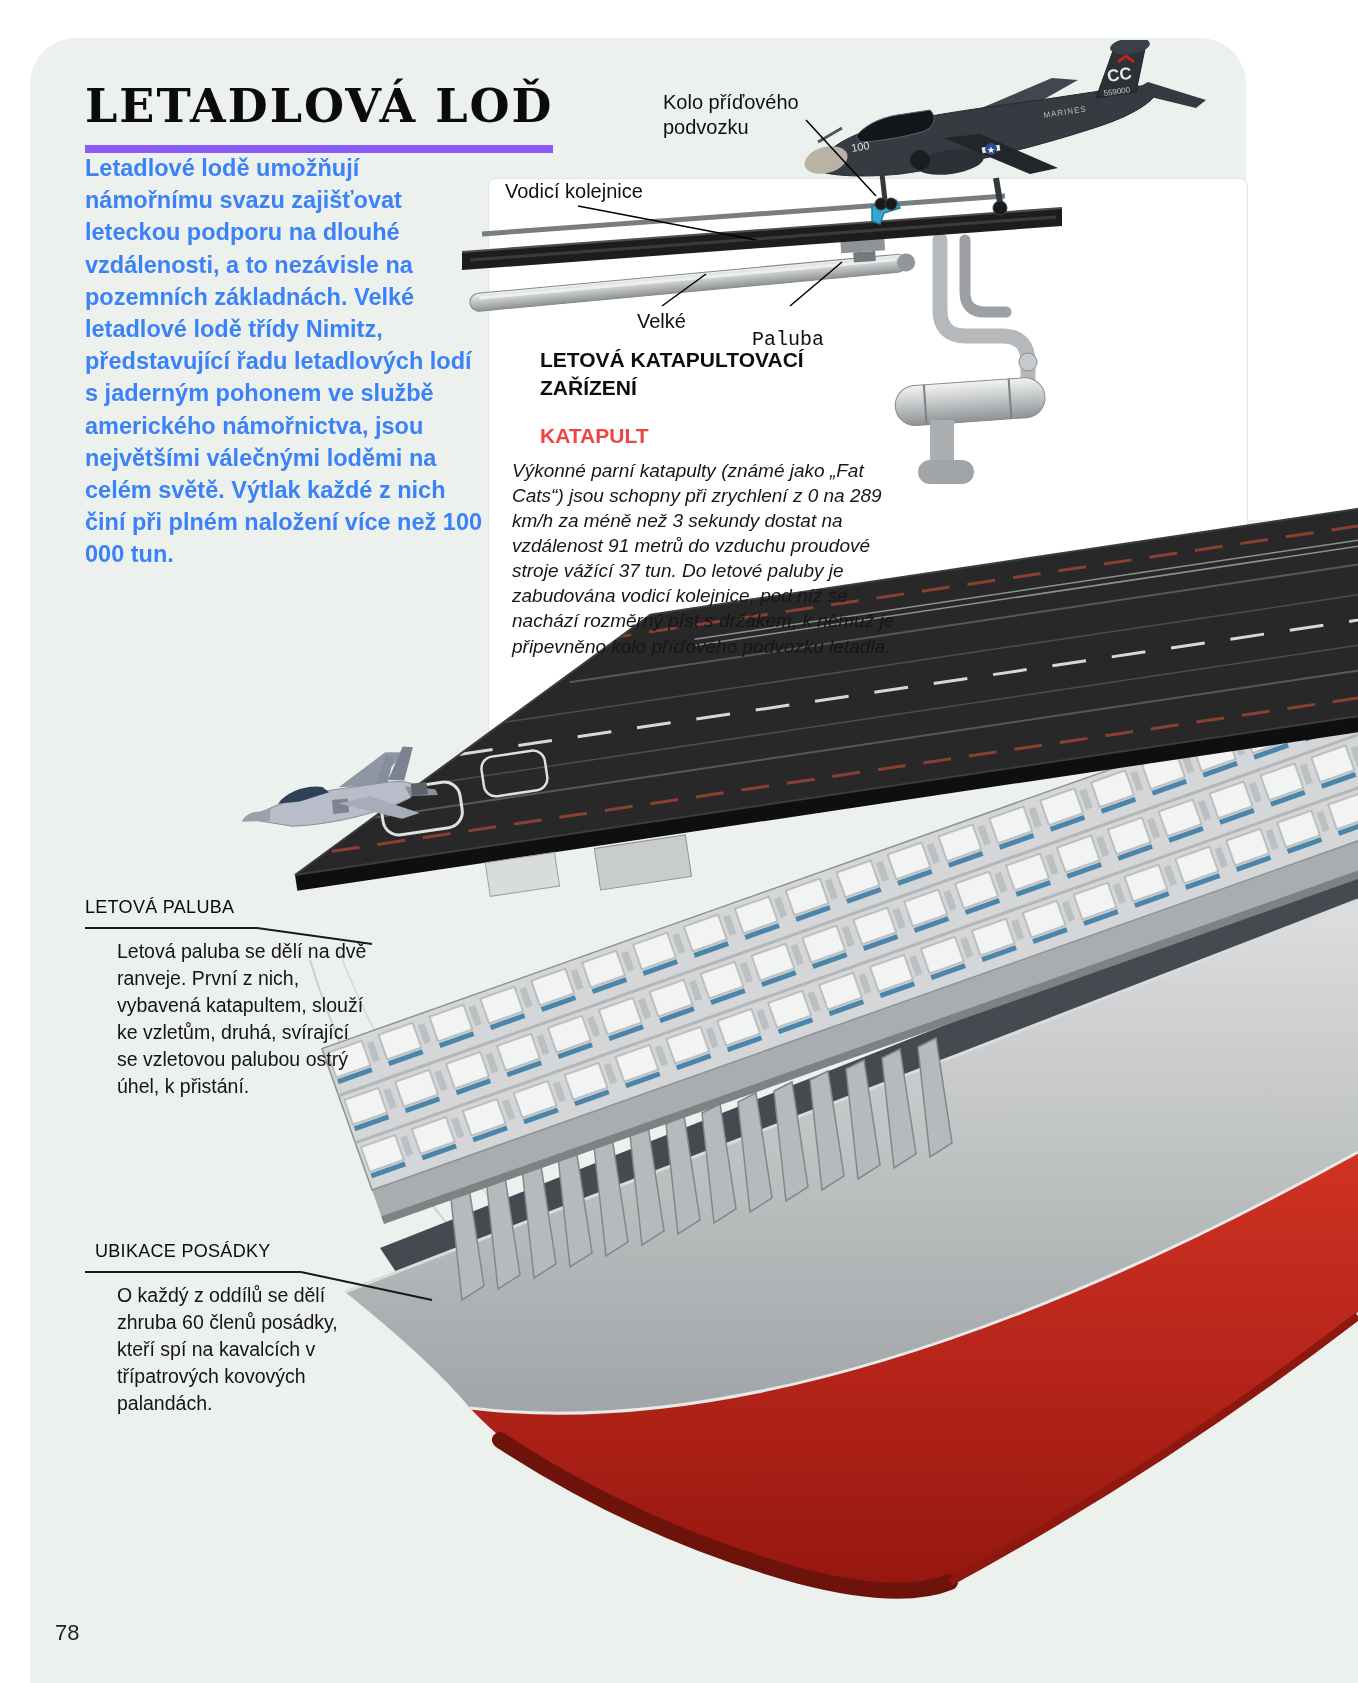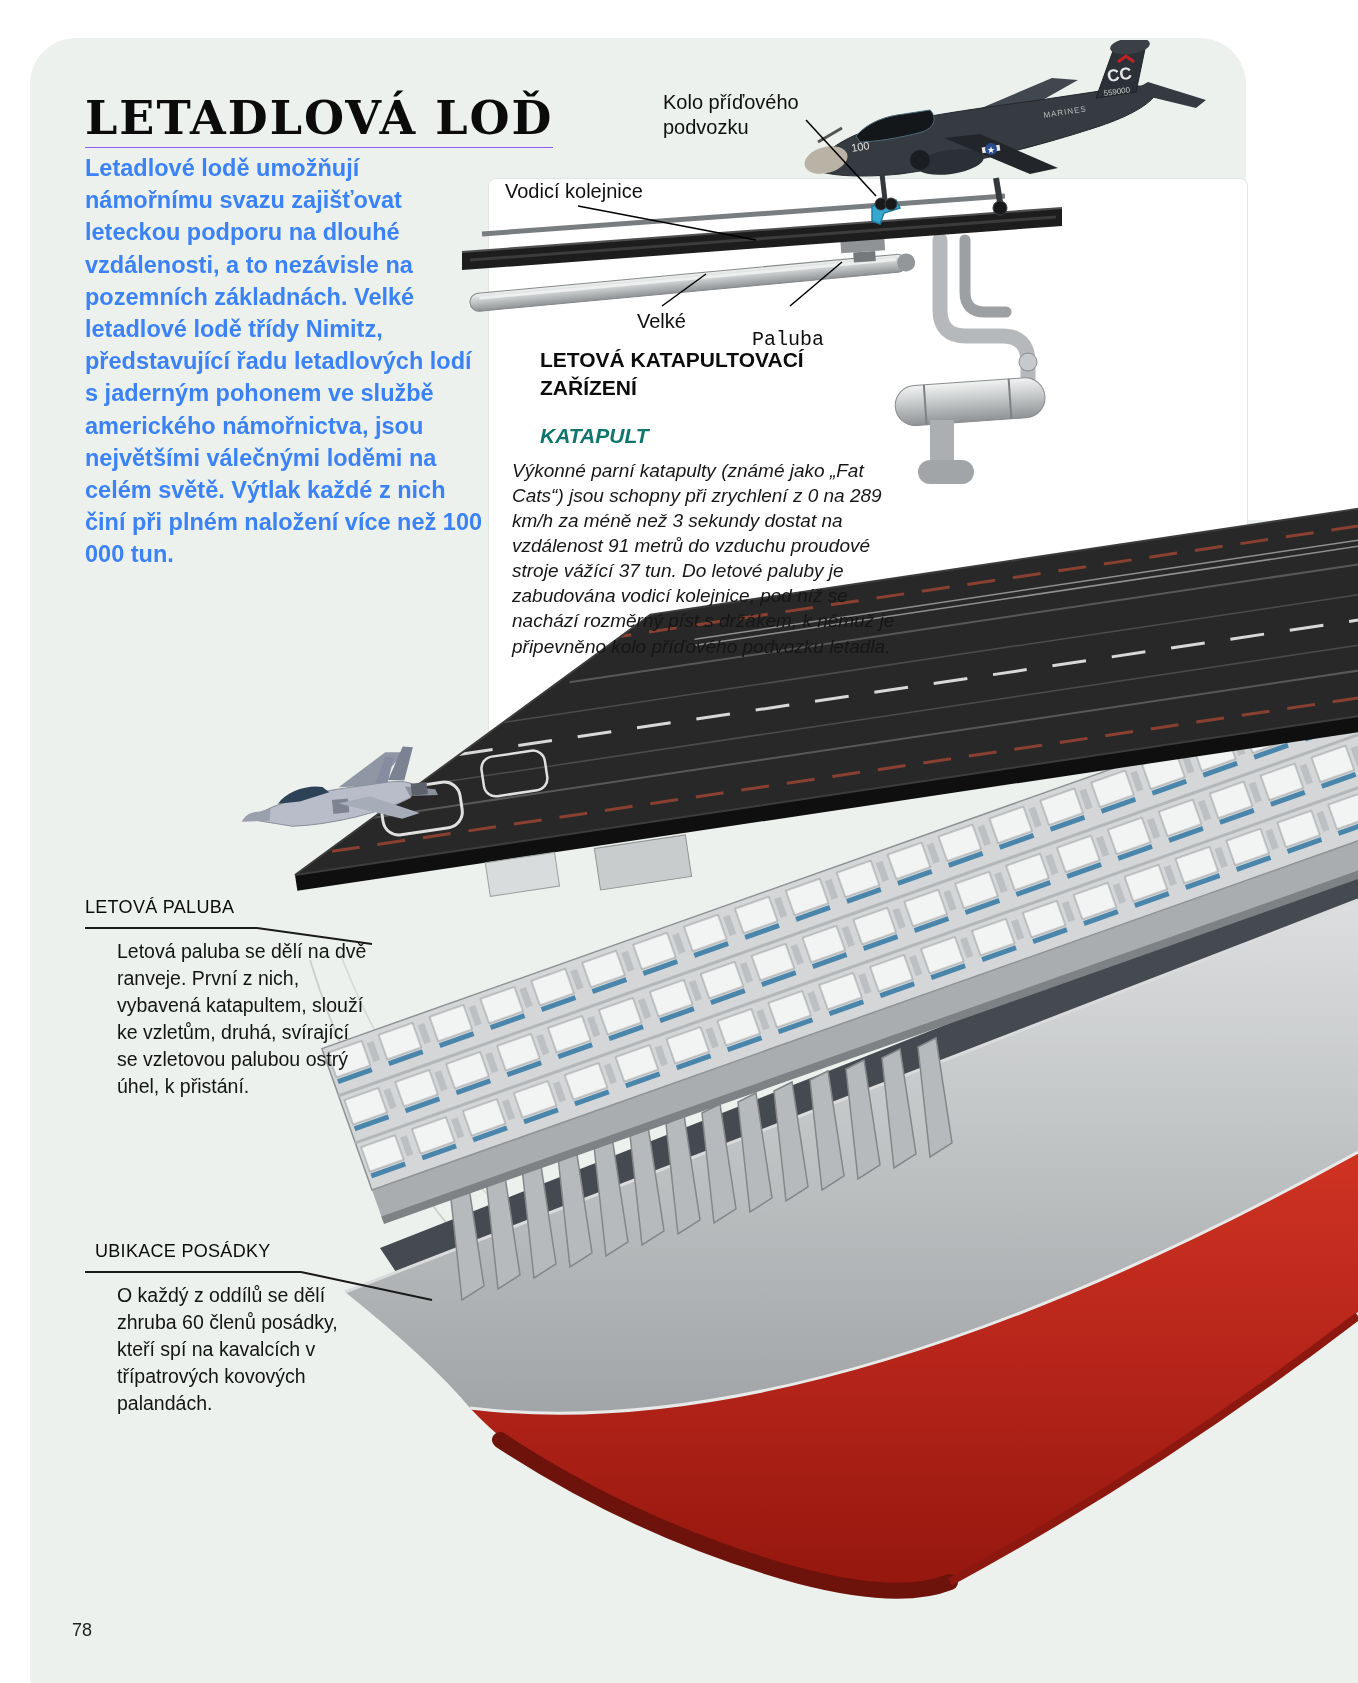--- a/index.html
+++ b/index.html
@@ -17,56 +17,56 @@
   }
   .panel{
     position:absolute;left:488px;top:178px;width:758px;height:566px;
     background:#ffffff;border:1px solid #e0e6e2;border-radius:8px;
   }
   svg{position:absolute;display:block;}
   #main-illustration{left:0;top:500px;}
   #catapult-diagram{left:440px;top:40px;}
 
   .title{
-    position:absolute;left:85px;top:60px;
+    position:absolute;left:85px;top:48px;
     font-family:"DejaVu Serif","Liberation Serif",serif;
     font-weight:bold;font-size:46px;letter-spacing:2px;color:#0b0b0b;
-    border-bottom:1px solid #8b5cf6;padding-bottom:2px;
+    border-bottom:8px solid #8b5cf6;padding-bottom:12px;
   }
   .intro{
     position:absolute;left:85px;top:152px;width:402px;
     font-size:23.5px;font-weight:bold;line-height:1.37;color:#3b82f6;
   }
   .diagram-label{position:absolute;font-size:20px;color:#0f0f0f;}
   #lbl-nosewheel{left:663px;top:90px;width:165px;line-height:1.25;}
   #lbl-rail{left:505px;top:180px;}
   #lbl-pist{left:637px;top:310px;}
   #lbl-paluba{left:752px;top:328px;font-family:Liberation Mono, monospace;}
   .panel-heading{
     position:absolute;left:540px;top:346px;width:300px;
     font-size:21px;font-weight:bold;line-height:1.35;color:#0c0c0c;
   }
   .panel-sub{
     position:absolute;left:540px;top:424px;
-    font-size:21px;font-weight:bold;font-style:italic;color:#0f766e;
+    font-size:21px;font-weight:bold;color:#ef4444;
   }
   .panel-body{
     position:absolute;left:512px;top:458px;width:405px;
     font-size:19px;font-style:italic;line-height:1.32;color:#161616;
   }
   .section-heading{position:absolute;font-size:18px;font-weight:normal;color:#0b0b0b;letter-spacing:.3px;}
   .rule{position:absolute;height:2px;background:#1a1a1a;}
   .section-body{position:absolute;font-size:19.5px;line-height:1.38;color:#141414;margin-left:32px;}
   #sec1-h{left:85px;top:897px;}
   #rule1{left:85px;top:927px;width:172px;}
   #sec1-b{left:85px;top:938px;width:252px;}
   #sec2-h{left:95px;top:1241px;}
   #rule2{left:85px;top:1271px;width:216px;}
   #sec2-b{left:85px;top:1282px;width:262px;}
-  .page-num{position:absolute;left:72px;top:1620px;font-size:18px;color:#222;}
+  .page-num{position:absolute;left:55px;top:1620px;font-size:22px;color:#222;}
 </style>
 </head>
 <body>
 
 <div class="page-bg"></div>
 <div class="page-bg-ext"></div>
 <div class="panel"></div>
 
 <svg id="main-illustration" width="1358" height="1183" viewBox="0 500 1358 1183" xmlns="http://www.w3.org/2000/svg">
   <defs>

